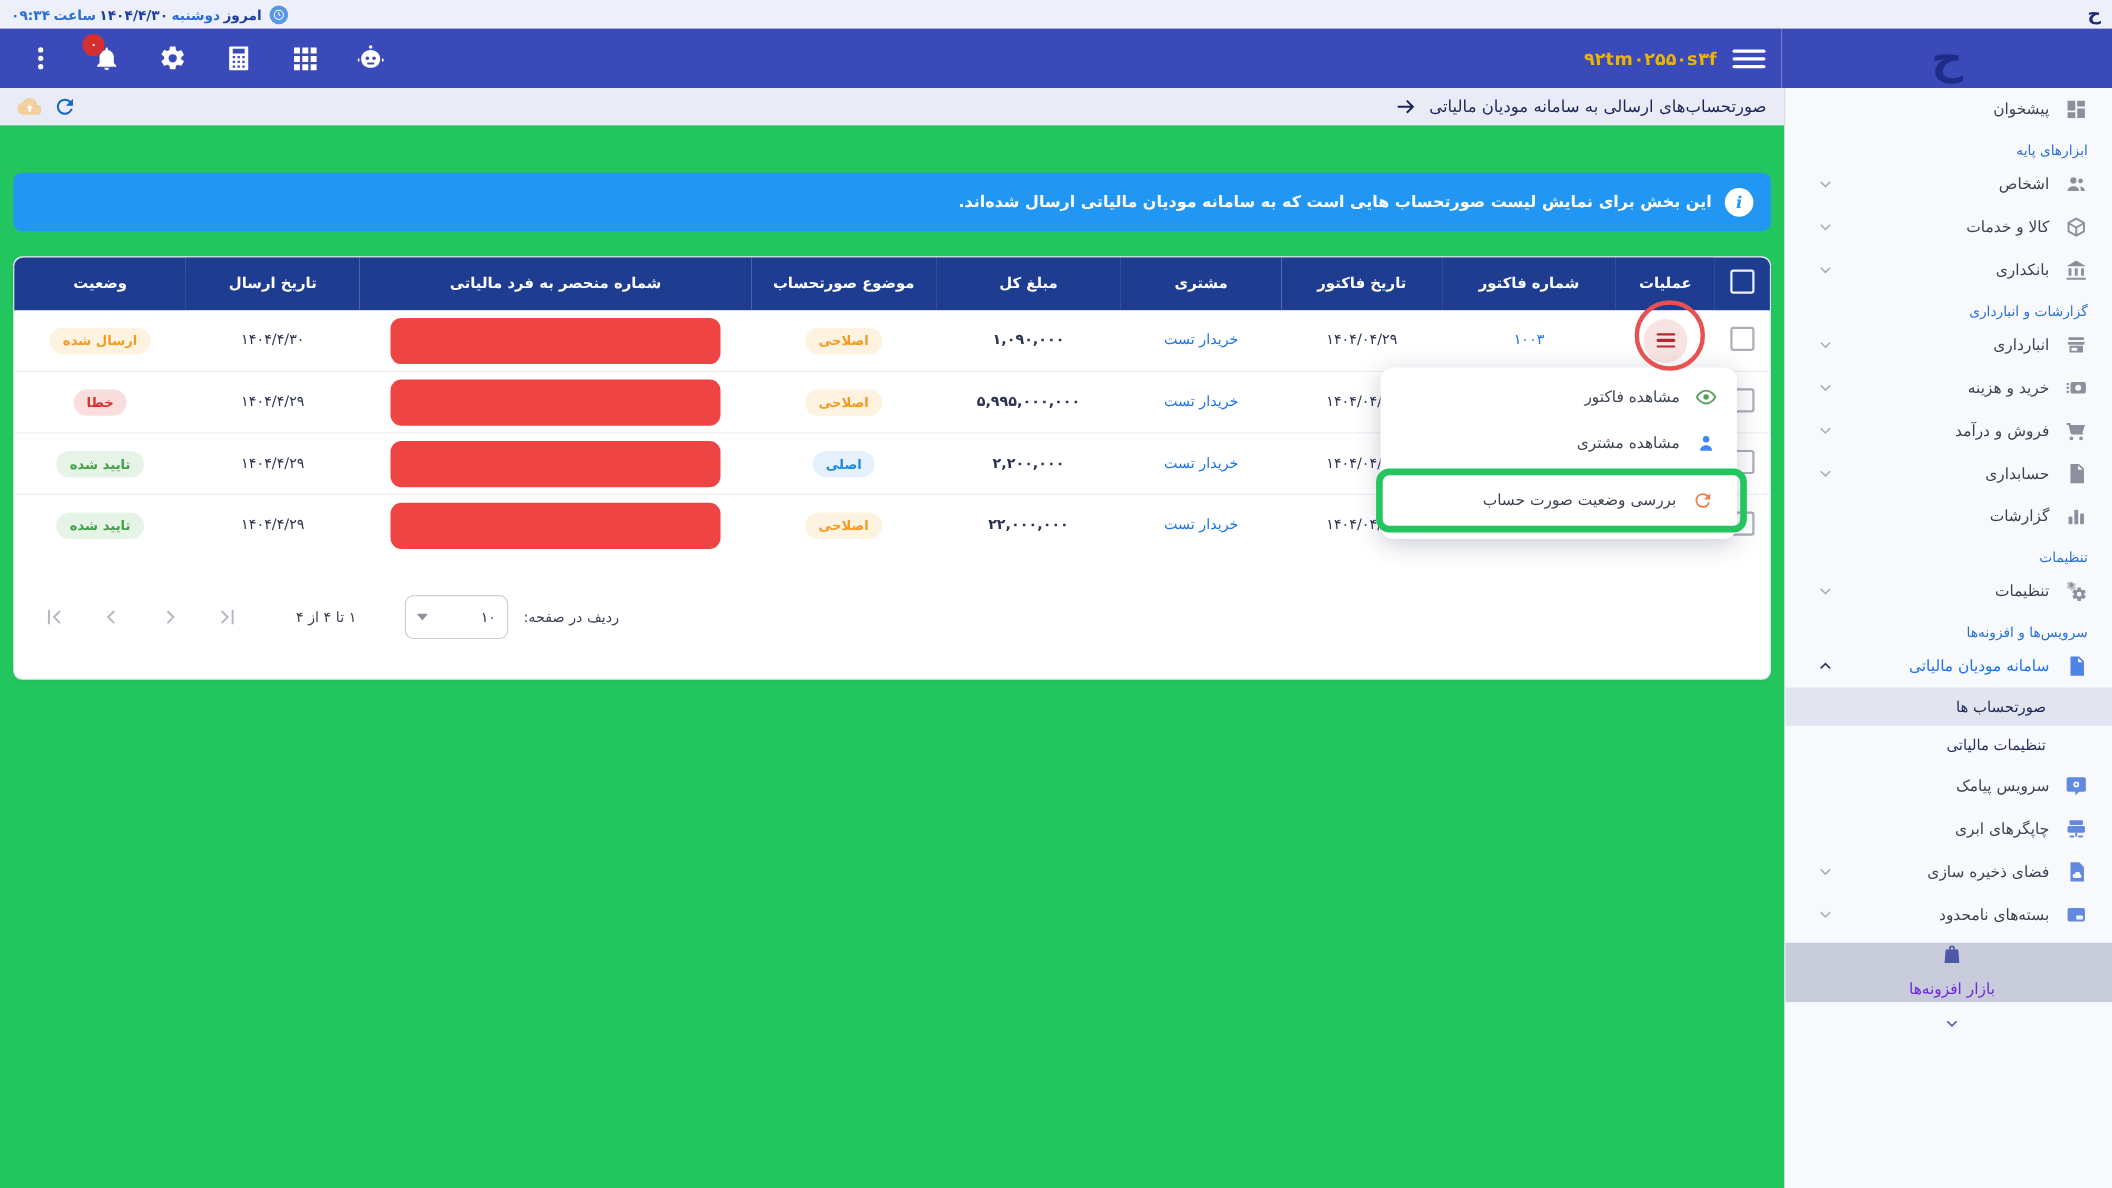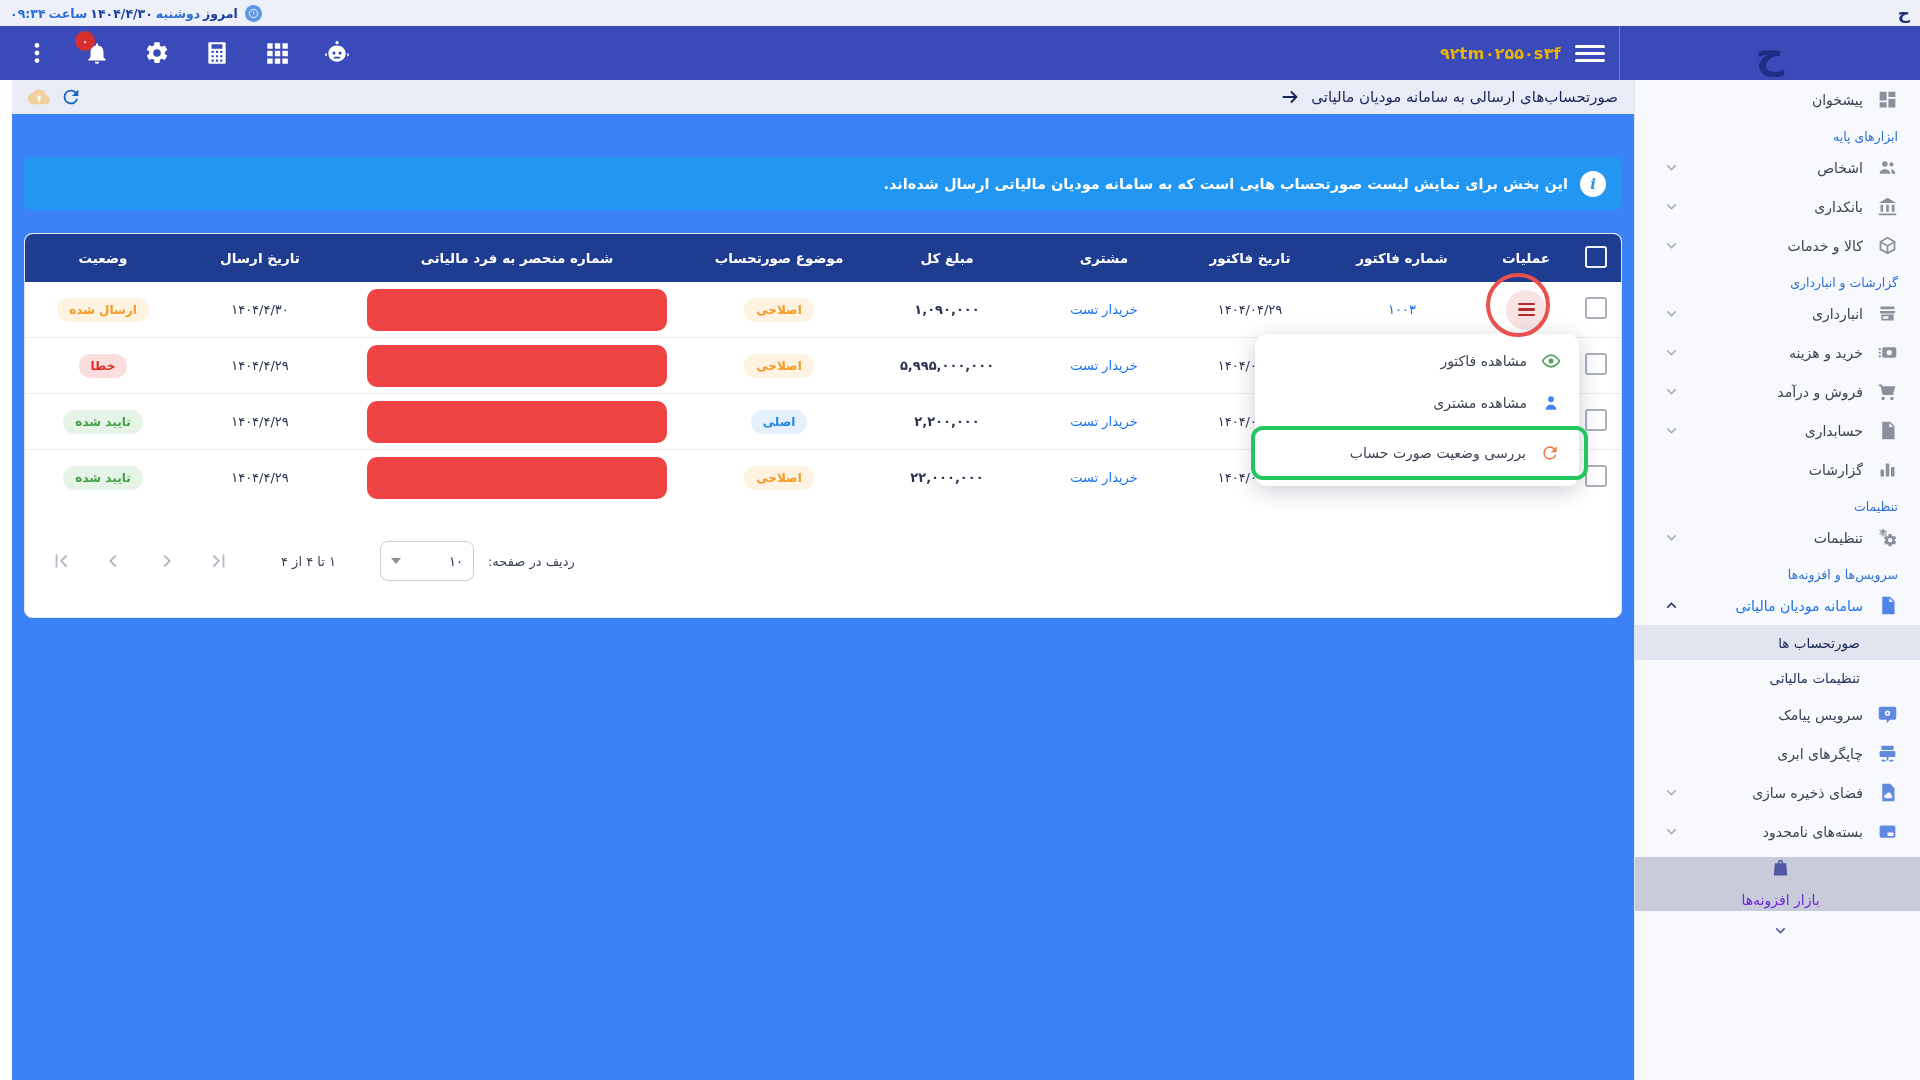--- a/index.html
+++ b/index.html
@@ -39,21 +39,21 @@
   .sb-section{padding:10px 22px 4px;font-size:12.5px;color:#2a6fd6;}
   .sb-item.blue .ic{color:#6189e0;}
   .sb-item.active{color:#1a73e8;}
   .sb-item.active .chev{color:#27335e;}
   .sb-sub{display:flex;align-items:center;height:35px;padding:0 60px 0 14px;font-size:13.5px;color:#27335e;cursor:pointer;}
   .sb-sub.sel{background:#e2e5ef;color:#1b2559;}
   .sb-item.market{background:#c8ccda;color:#6d28d9;height:54px;margin-top:6px;flex-direction:column;}
   .sb-item.market .ic{color:#4f58a4;}
   .sb-item.market .chev{color:#4f58a4;}
   
-  .main{flex:1;background:#3b82f6;position:relative;margin-left:12px;}
+  .main{flex:1;background:#22c55e;position:relative;}
   .page-head{height:34px;background:#e9ecf6;display:flex;align-items:center;padding:0 16px;gap:10px;}
   .page-title{font-size:15px;color:#1b2559;}
   .back-arrow{width:22px;height:22px;color:#1b2559;}
   .back-arrow svg{width:22px;height:22px;stroke:currentColor;fill:none;stroke-width:2;}
   .head-spacer{flex:1;}
   .head-ic{width:22px;height:22px;cursor:pointer;}
   .head-ic svg{width:22px;height:22px;}
   
   .banner{margin:43px 12px 0;height:53px;border-radius:8px;background:#2196f3;display:flex;align-items:center;gap:12px;padding:0 16px;}
   .info-circ{width:26px;height:26px;border-radius:50%;background:#fff;color:#2196f3;display:flex;align-items:center;justify-content:center;
@@ -90,21 +90,21 @@
   .pp-range{margin-right:44px;font-size:13px;color:#3c4257;}
   .pp-arrows{margin-right:52px;direction:ltr;display:flex;align-items:center;gap:30px;color:#b3b8c4;}
   .pp-arrows .pbtn{width:22px;height:22px;cursor:pointer;}
   .pp-arrows svg{width:22px;height:22px;stroke:currentColor;fill:none;stroke-width:2;}
   
   .dropdown{position:absolute;left:1255px;top:334px;width:324px;background:#fff;border-radius:12px;
     box-shadow:0 5px 22px rgba(20,30,70,.22);padding:6px 0;z-index:50;direction:rtl;}
   .dd-item{display:flex;align-items:center;gap:14px;height:42px;padding:0 18px;font-size:14px;color:#3b4252;cursor:pointer;}
   .dd-item .dic{width:20px;height:20px;flex:0 0 20px;}
   .dd-item .dic svg{width:20px;height:20px;}
-  .dd-item.hl{border:4px solid #22c55e;border-radius:12px;margin:2px -9px 0 -4px;padding:0 24px 0 34px;height:46px;align-items:center;}
+  .dd-item.hl{border:6px solid #22c55e;border-radius:12px;margin:2px -9px 0 -4px;padding:0 24px 0 34px;height:46px;align-items:center;}
   
   .ring{position:absolute;left:1486px;top:273px;width:56px;height:56px;border:4px solid #e95050;border-radius:50%;z-index:60;pointer-events:none;}
   svg{display:block;}
 </style>
 </head>
 <body>
 
 <div class="stage">
 
   <div class="topbar">
@@ -201,37 +201,37 @@
         <span class="lbl">اشخاص</span>
         <span class="chev">
             <svg viewBox="0 0 24 24">
               <path d="M6 9l6 6 6-6"></path>
             </svg>
           </span>
       </div>
       <div class="sb-item">
         <span class="ic">
             <svg viewBox="0 0 24 24" fill="currentColor">
+              <path d="M12 2l9 5v10l-9 5-9-5V7zm0 2.3L5.6 7.8 12 11.3l6.4-3.5zM5 9.5v6.3l6 3.3v-6.3zm14 0l-6 3.3v6.3l6-3.3z"></path>
+            </svg>
+          </span>
+        <span class="lbl">کالا و خدمات</span>
+        <span class="chev">
+            <svg viewBox="0 0 24 24">
+              <path d="M6 9l6 6 6-6"></path>
+            </svg>
+          </span>
+      </div>
+      <div class="sb-item">
+        <span class="ic">
+            <svg viewBox="0 0 24 24" fill="currentColor">
               <path d="M12 2l10 6H2zM4 10h3v8H4zm6.5 0h3v8h-3zM17 10h3v8h-3zM2 20h20v2H2z"></path>
             </svg>
           </span>
         <span class="lbl">بانکداری</span>
-        <span class="chev">
-            <svg viewBox="0 0 24 24">
-              <path d="M6 9l6 6 6-6"></path>
-            </svg>
-          </span>
-      </div>
-      <div class="sb-item">
-        <span class="ic">
-            <svg viewBox="0 0 24 24" fill="currentColor">
-              <path d="M12 2l9 5v10l-9 5-9-5V7zm0 2.3L5.6 7.8 12 11.3l6.4-3.5zM5 9.5v6.3l6 3.3v-6.3zm14 0l-6 3.3v6.3l6-3.3z"></path>
-            </svg>
-          </span>
-        <span class="lbl">کالا و خدمات</span>
         <span class="chev">
             <svg viewBox="0 0 24 24">
               <path d="M6 9l6 6 6-6"></path>
             </svg>
           </span>
       </div>
       <div class="sb-section">گزارشات و انبارداری</div>
       <div class="sb-item">
         <span class="ic">
             <svg viewBox="0 0 24 24" fill="currentColor">

